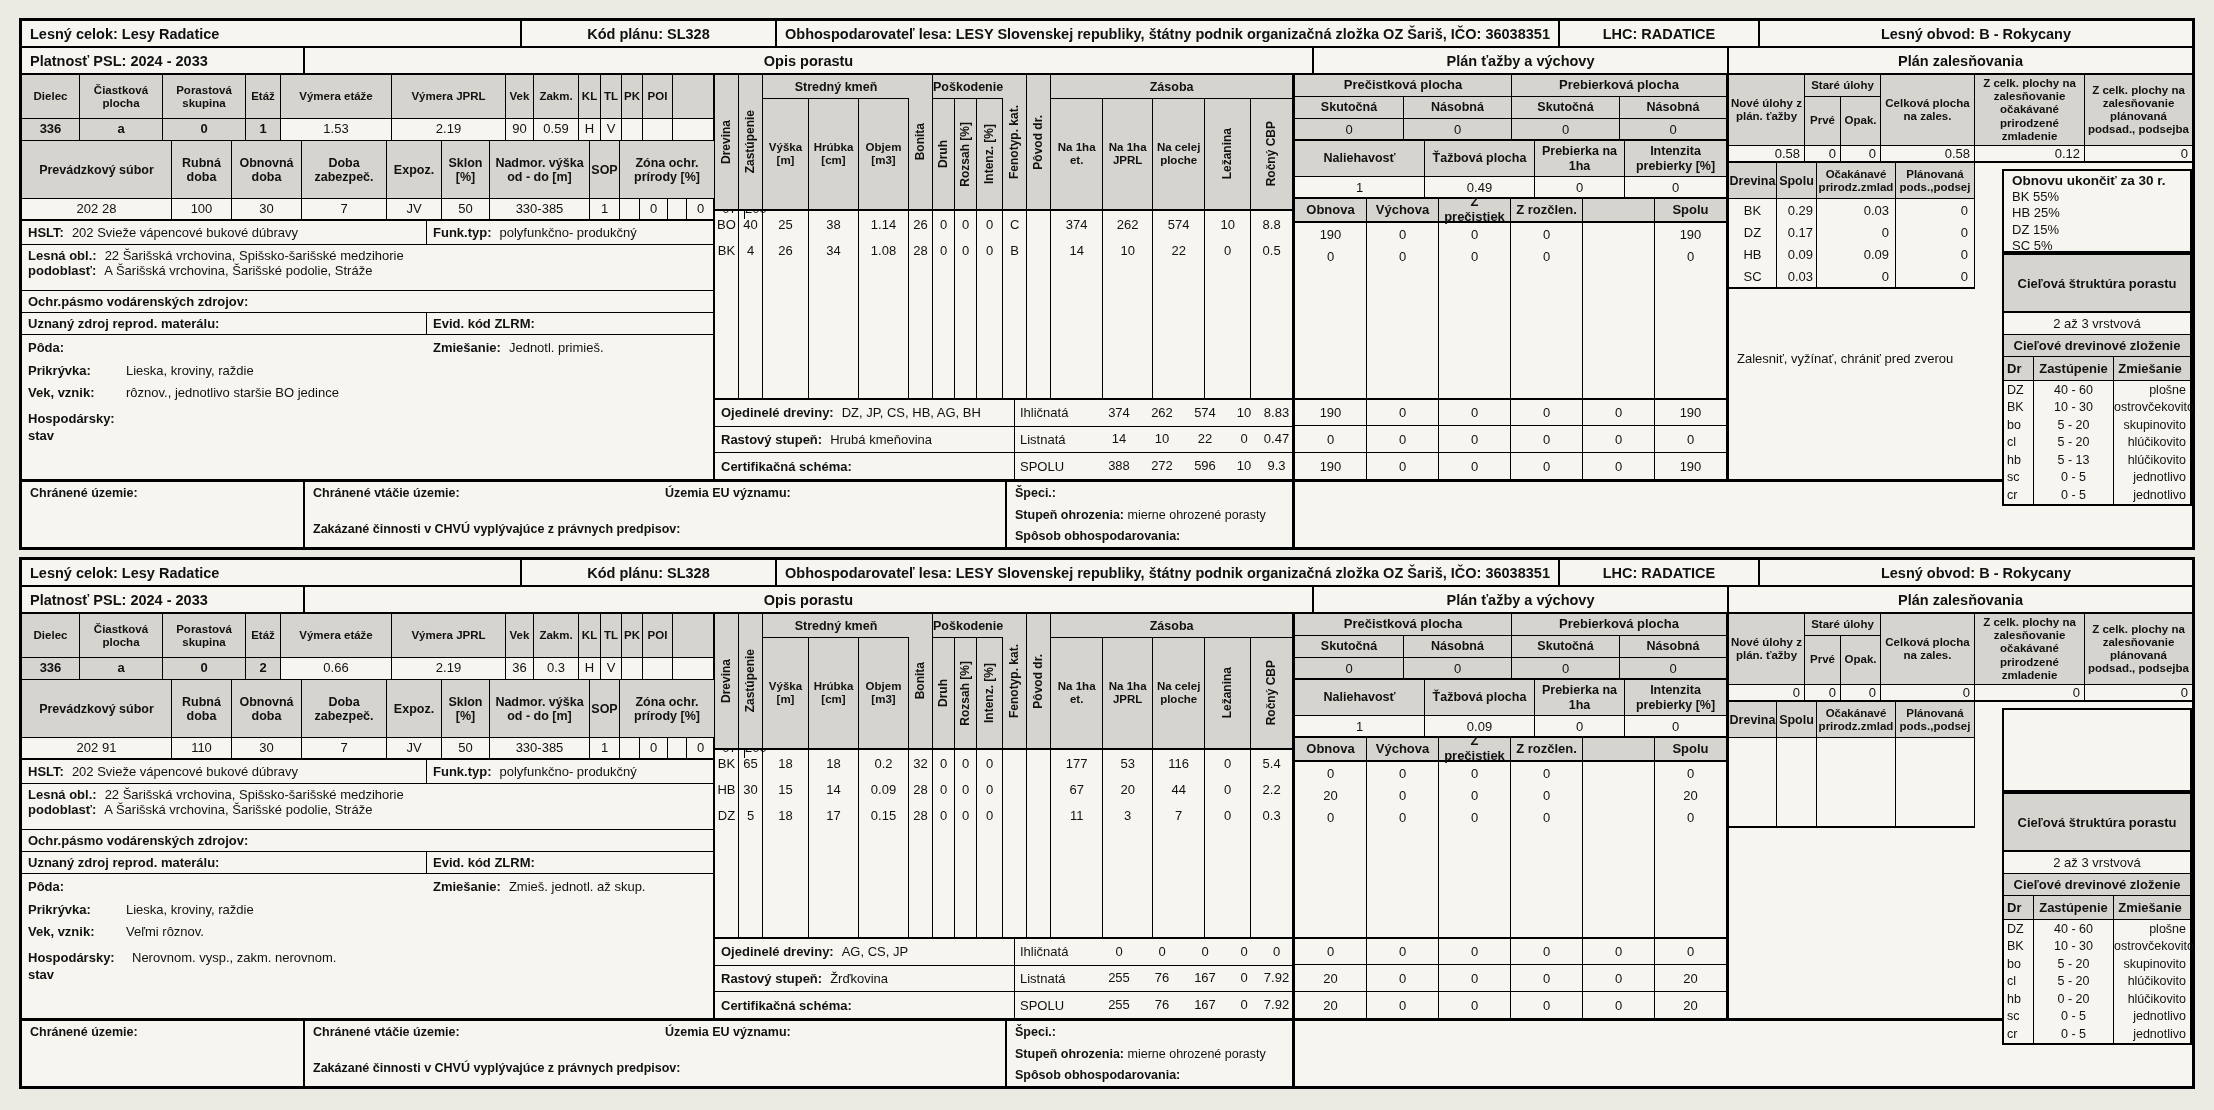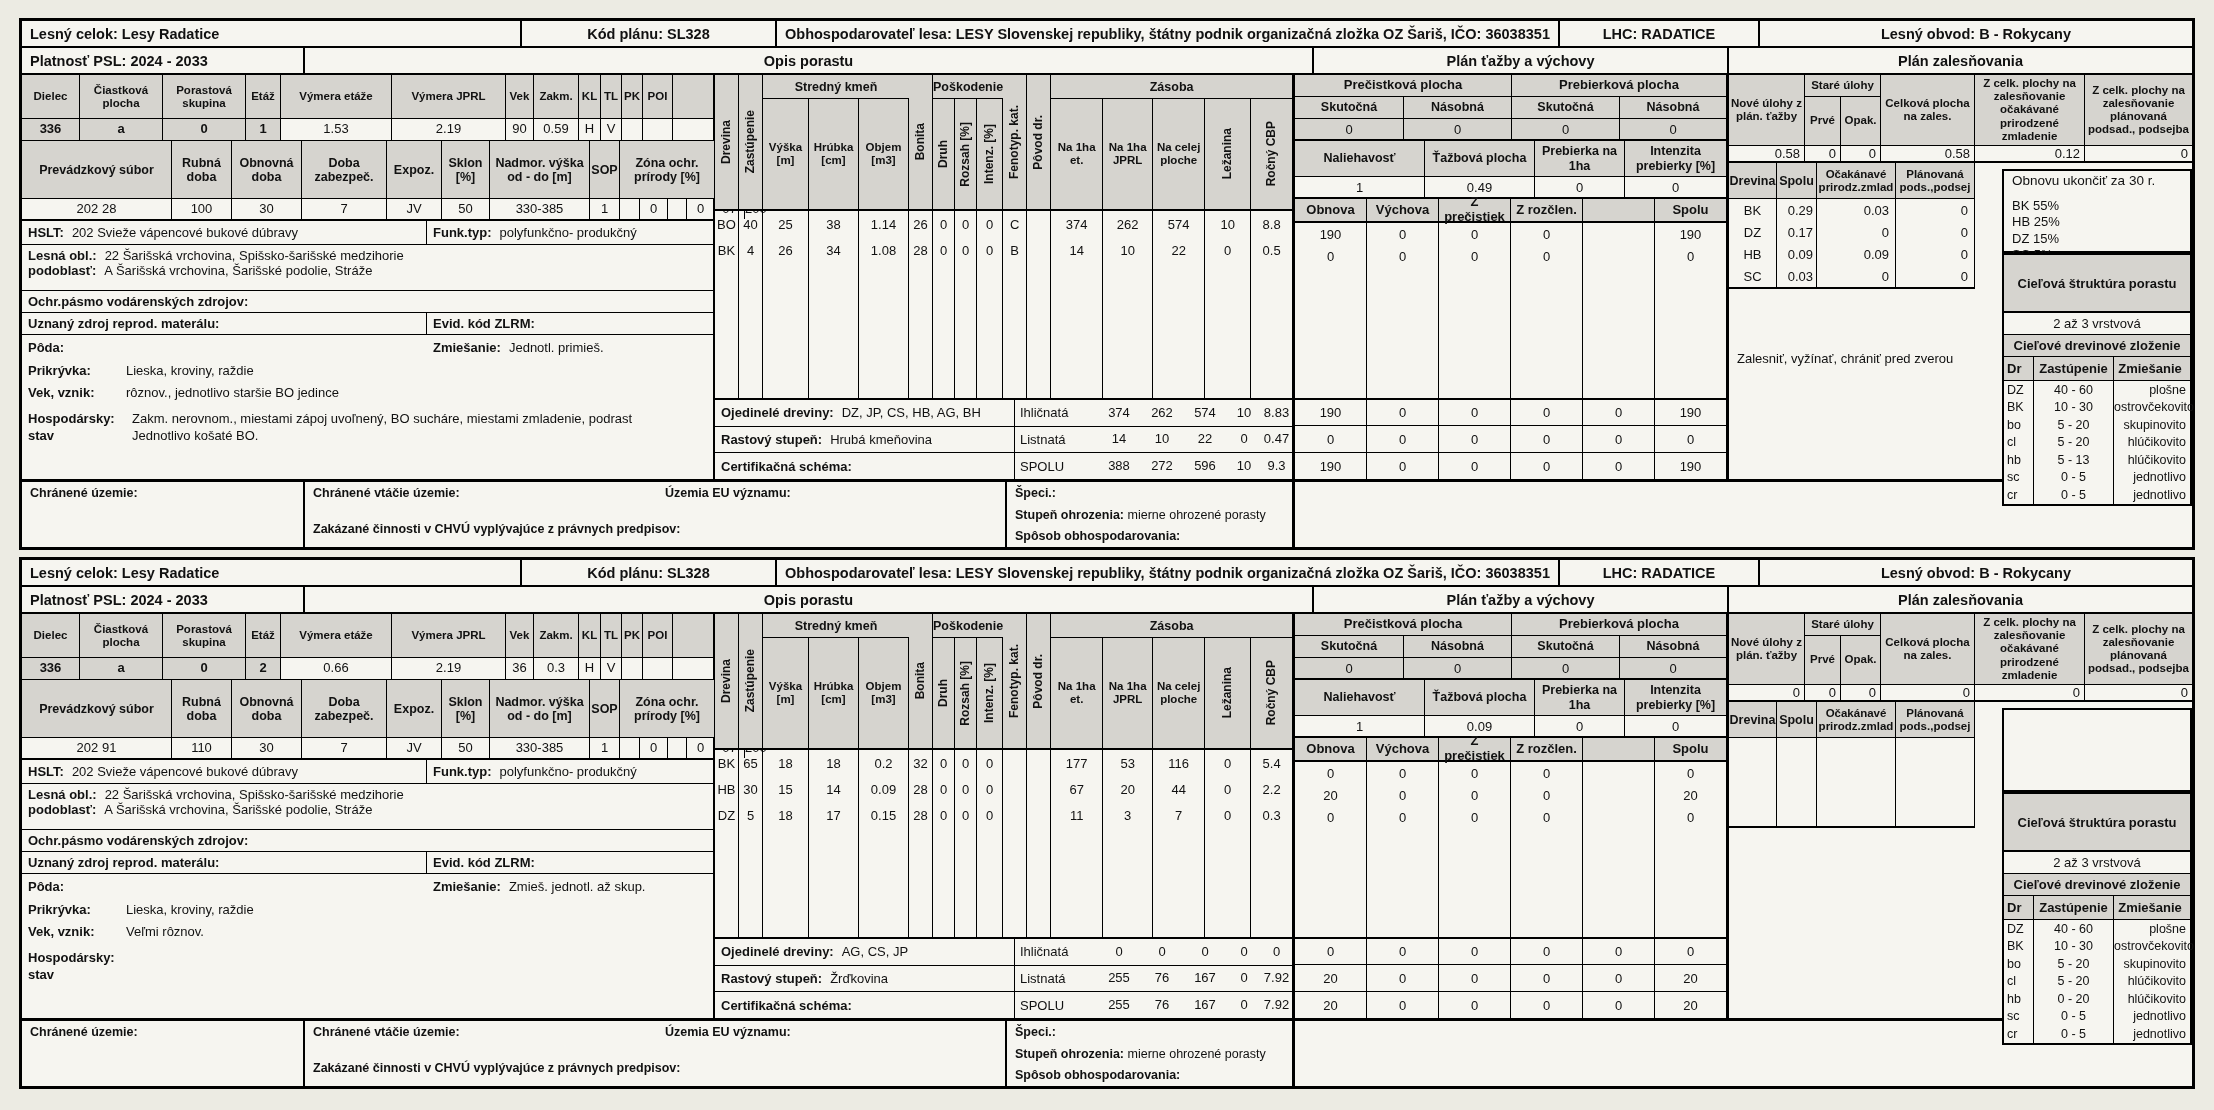--- a/index.html
+++ b/index.html
@@ -52,21 +52,21 @@
   .zbody { display:flex; flex:1; }
   .zleft { width:273px; display:flex; flex-direction:column; }
   .subt { width:246px; border-right:1px solid #000; border-bottom:2px solid #000; }
   .sth { height:36px; display:flex; border-bottom:1px solid #000; }
   .sth .cell { background:#d6d4cf; font-weight:bold; font-size:11.5px; }
   .zrow { height:22px; display:flex; font-size:13px; }
   .zc { display:flex; align-items:center; border-right:1px solid #000; }
   .pokyn { margin-top:62px; padding:0 8px; font-size:13px; }
   .zright { width:190px; display:flex; flex-direction:column; }
   .obn { margin-top:6px; border:2px solid #000; height:84px; padding:2px 8px; background:#f6f5f0; }
-  .obn .t { font-weight:normal; font-size:13.5px; margin-bottom:10px; }
+  .obn .t { font-weight:bold; font-size:13.5px; margin-bottom:1px; }
   .obn .l { font-size:13px; line-height:1.25; }
   .zlozbox { border:2px solid #000; background:#f6f5f0; }
   .strukt { height:58px; background:#d6d4cf; border-bottom:2px solid #000; display:flex; align-items:center; justify-content:center; font-weight:bold; font-size:13px; text-align:center; padding:0 10px; }
   .vrstva { height:22px; display:flex; align-items:center; justify-content:center; font-size:13px; border-bottom:1px solid #000; }
   .zlt { height:22px; background:#d6d4cf; display:flex; align-items:center; justify-content:center; font-weight:bold; font-size:13px; border-bottom:1px solid #000; }
   .drh { height:24px; display:flex; background:#d6d4cf; border-bottom:1px solid #000; font-weight:bold; font-size:13px; }
   .zlr { height:17.5px; display:flex; font-size:12.5px; }
   .zc0 { flex:0 0 30px; border-right:1px solid #000; display:flex; align-items:center; padding-left:3px; }
   .zc1 { flex:0 0 80px; border-right:1px solid #000; display:flex; align-items:center; justify-content:center; }
   .zc2 { flex:1; display:flex; align-items:center; justify-content:flex-end; padding-right:4px; }
@@ -201,21 +201,20 @@
       </div>
       <div class="txr" style="height:22px">
         <span class="lab" style="flex:0 0 104px">Vek, vznik:</span>
         <span>rôznov., jednotlivo staršie BO jedince</span>
       </div>
       <div class="r" style="flex:1; padding-top:8px">
         <div style="flex:0 0 110px; padding-left:6px; font-weight:bold; font-size:13px; line-height:1.3">
           <div>Hospodársky:</div>
           <div>stav</div>
         </div>
-        <div style="flex:1; font-size:13px; line-height:1.3; padding-right:30px">Zakm. nerovnom., miestami zápoj uvoľnený, BO sucháre, miestami zmladenie, podrast Jednotlivo košaté BO.</div>
       </div>
     </div>
 
     <div class="panel-mid">
       <div class="midgrid">
         <div class="mcol" style="flex:0 0 24px">
           <div class="mh h136">
               <span class="vt">Drevina</span>
             </div>
           <div class="md">BO</div>
@@ -742,20 +741,21 @@
       </div>
       <div class="txr" style="height:22px">
         <span class="lab" style="flex:0 0 104px">Vek, vznik:</span>
         <span>Veľmi rôznov.</span>
       </div>
       <div class="r" style="flex:1; padding-top:8px">
         <div style="flex:0 0 110px; padding-left:6px; font-weight:bold; font-size:13px; line-height:1.3">
           <div>Hospodársky:</div>
           <div>stav</div>
         </div>
+        <div style="flex:1; font-size:13px; line-height:1.3; padding-right:30px">Nerovnom. vysp., zakm. nerovnom.</div>
       </div>
     </div>
 
     <div class="panel-mid">
       <div class="midgrid">
         <div class="mcol" style="flex:0 0 24px">
           <div class="mh h136">
               <span class="vt">Drevina</span>
             </div>
           <div class="md">BK</div>

